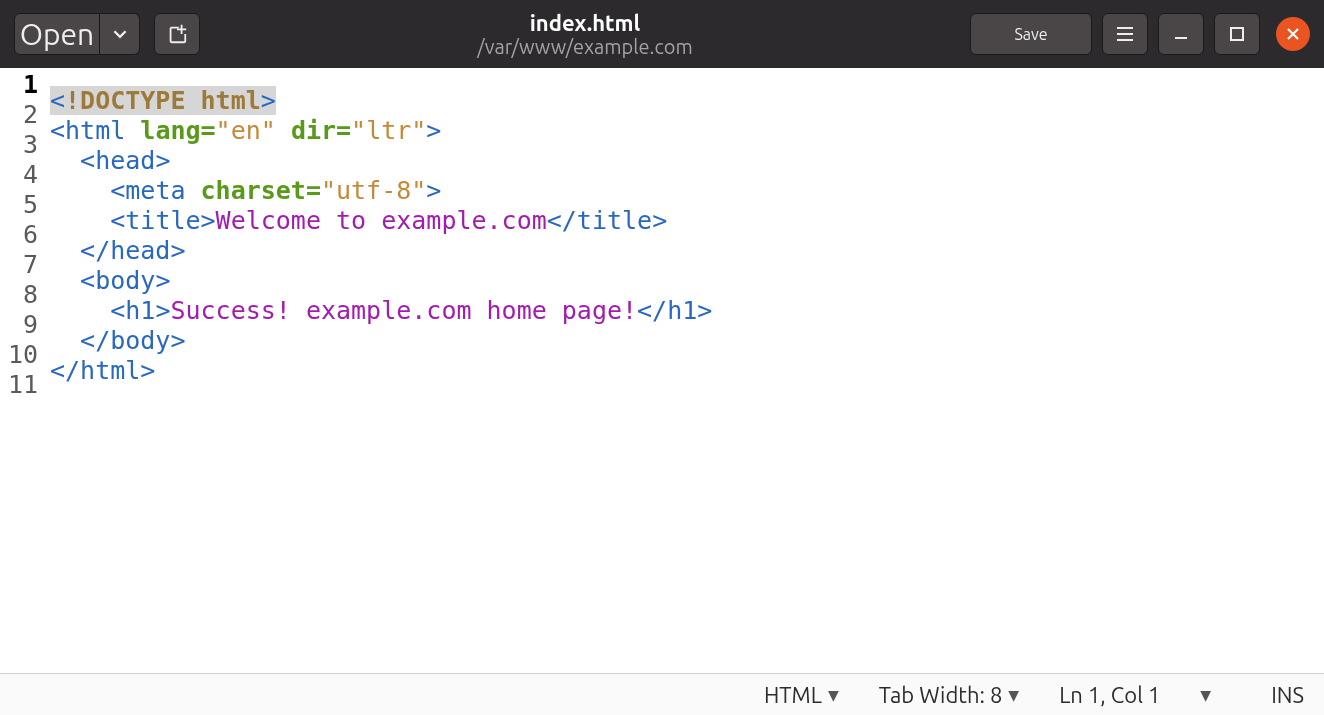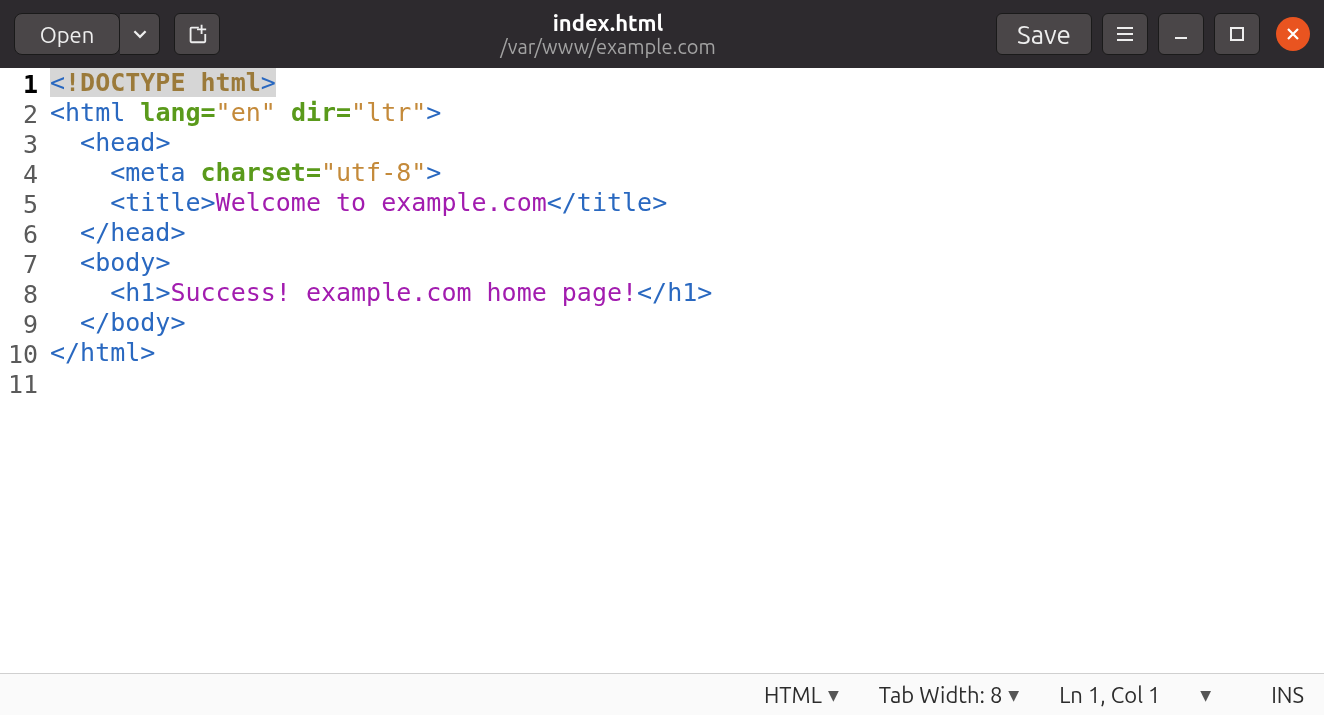--- a/index.html
+++ b/index.html
@@ -2,36 +2,36 @@
 <html><head>
 <meta charset="utf-8">
 <style>
   * { box-sizing: border-box; margin: 0; padding: 0; }
   html, body { width: 1324px; height: 715px; font-family: "Ubuntu", "Cantarell", "DejaVu Sans", sans-serif; background: #fff; overflow: hidden; }
   
   
   .titlebar { height: 68px; background: #2d2a2e; display: flex; align-items: center; padding: 0 14px; gap: 10px; color: #eee; }
   .btn { background: #4a4648; border: 1px solid #1a1a1a; border-radius: 6px; height: 42px; display: flex; align-items: center; justify-content: center; color: #eee; font-size: 20px; cursor: pointer; }
   .open-group { display: flex; }
-  .open-btn { width: 106px; border-top-right-radius: 0; border-bottom-right-radius: 0; font-size: 22px; font-weight: 400; border-radius: 8px; }
+  .open-btn { width: 86px; border-top-right-radius: 0; border-bottom-right-radius: 0; font-size: 30px; font-weight: 400; }
   .open-arrow { width: 40px; border-top-left-radius: 0; border-bottom-left-radius: 0; border-left: none; }
   .newtab-btn { width: 46px; margin-left: 4px; }
   .title-center { flex: 1; text-align: center; display: flex; flex-direction: column; justify-content: space-between; line-height: 1.15; }
   .title-main { font-size: 22px; font-weight: 700; color: #fff; }
   .title-sub { font-size: 20px; color: #a3a3a3; }
-  .save-btn { width: 96px; font-size: 26px; }
+  .save-btn { width: 122px; font-size: 16px; }
   .icon-btn { width: 46px; font-size: 20px; }
   .close-btn { width: 34px; height: 34px; border-radius: 50%; background: #e95420; border: none; margin-left: 6px; }
   
   
   .editor { display: flex; height: calc(100% - 68px - 42px); background: #fff; font-family: "DejaVu Sans Mono","Liberation Mono",monospace; font-size: 25px; line-height: 30px; }
   .gutter { width: 46px; background: #fff; color: #5a5a5a; text-align: right; padding-right: 8px; padding-top: 2px; user-select: none; border-right: 0; }
   .gutter .ln { height: 30px; }
   .gutter .ln.current { font-weight: 700; color: #000; }
-  .code { flex: 1; padding-top: 0; padding-left: 4px; white-space: pre; color: #000; }
+  .code { flex: 1; padding-top: 18px; padding-left: 4px; white-space: pre; color: #000; }
   .code .row { height: 30px; }
   .hl-bg { background: #d6d6d6; }
   .tag-br { color: #2968c0; }          
   .tag-name { color: #2968c0; }        
   .attr { color: #5a9a1b; font-weight: 700; }  
   .str { color: #c48a3a; }             
   .doctype { color: #9b7a3a; font-weight: 700; }
   .txt { color: #a21caf; }
   
   

